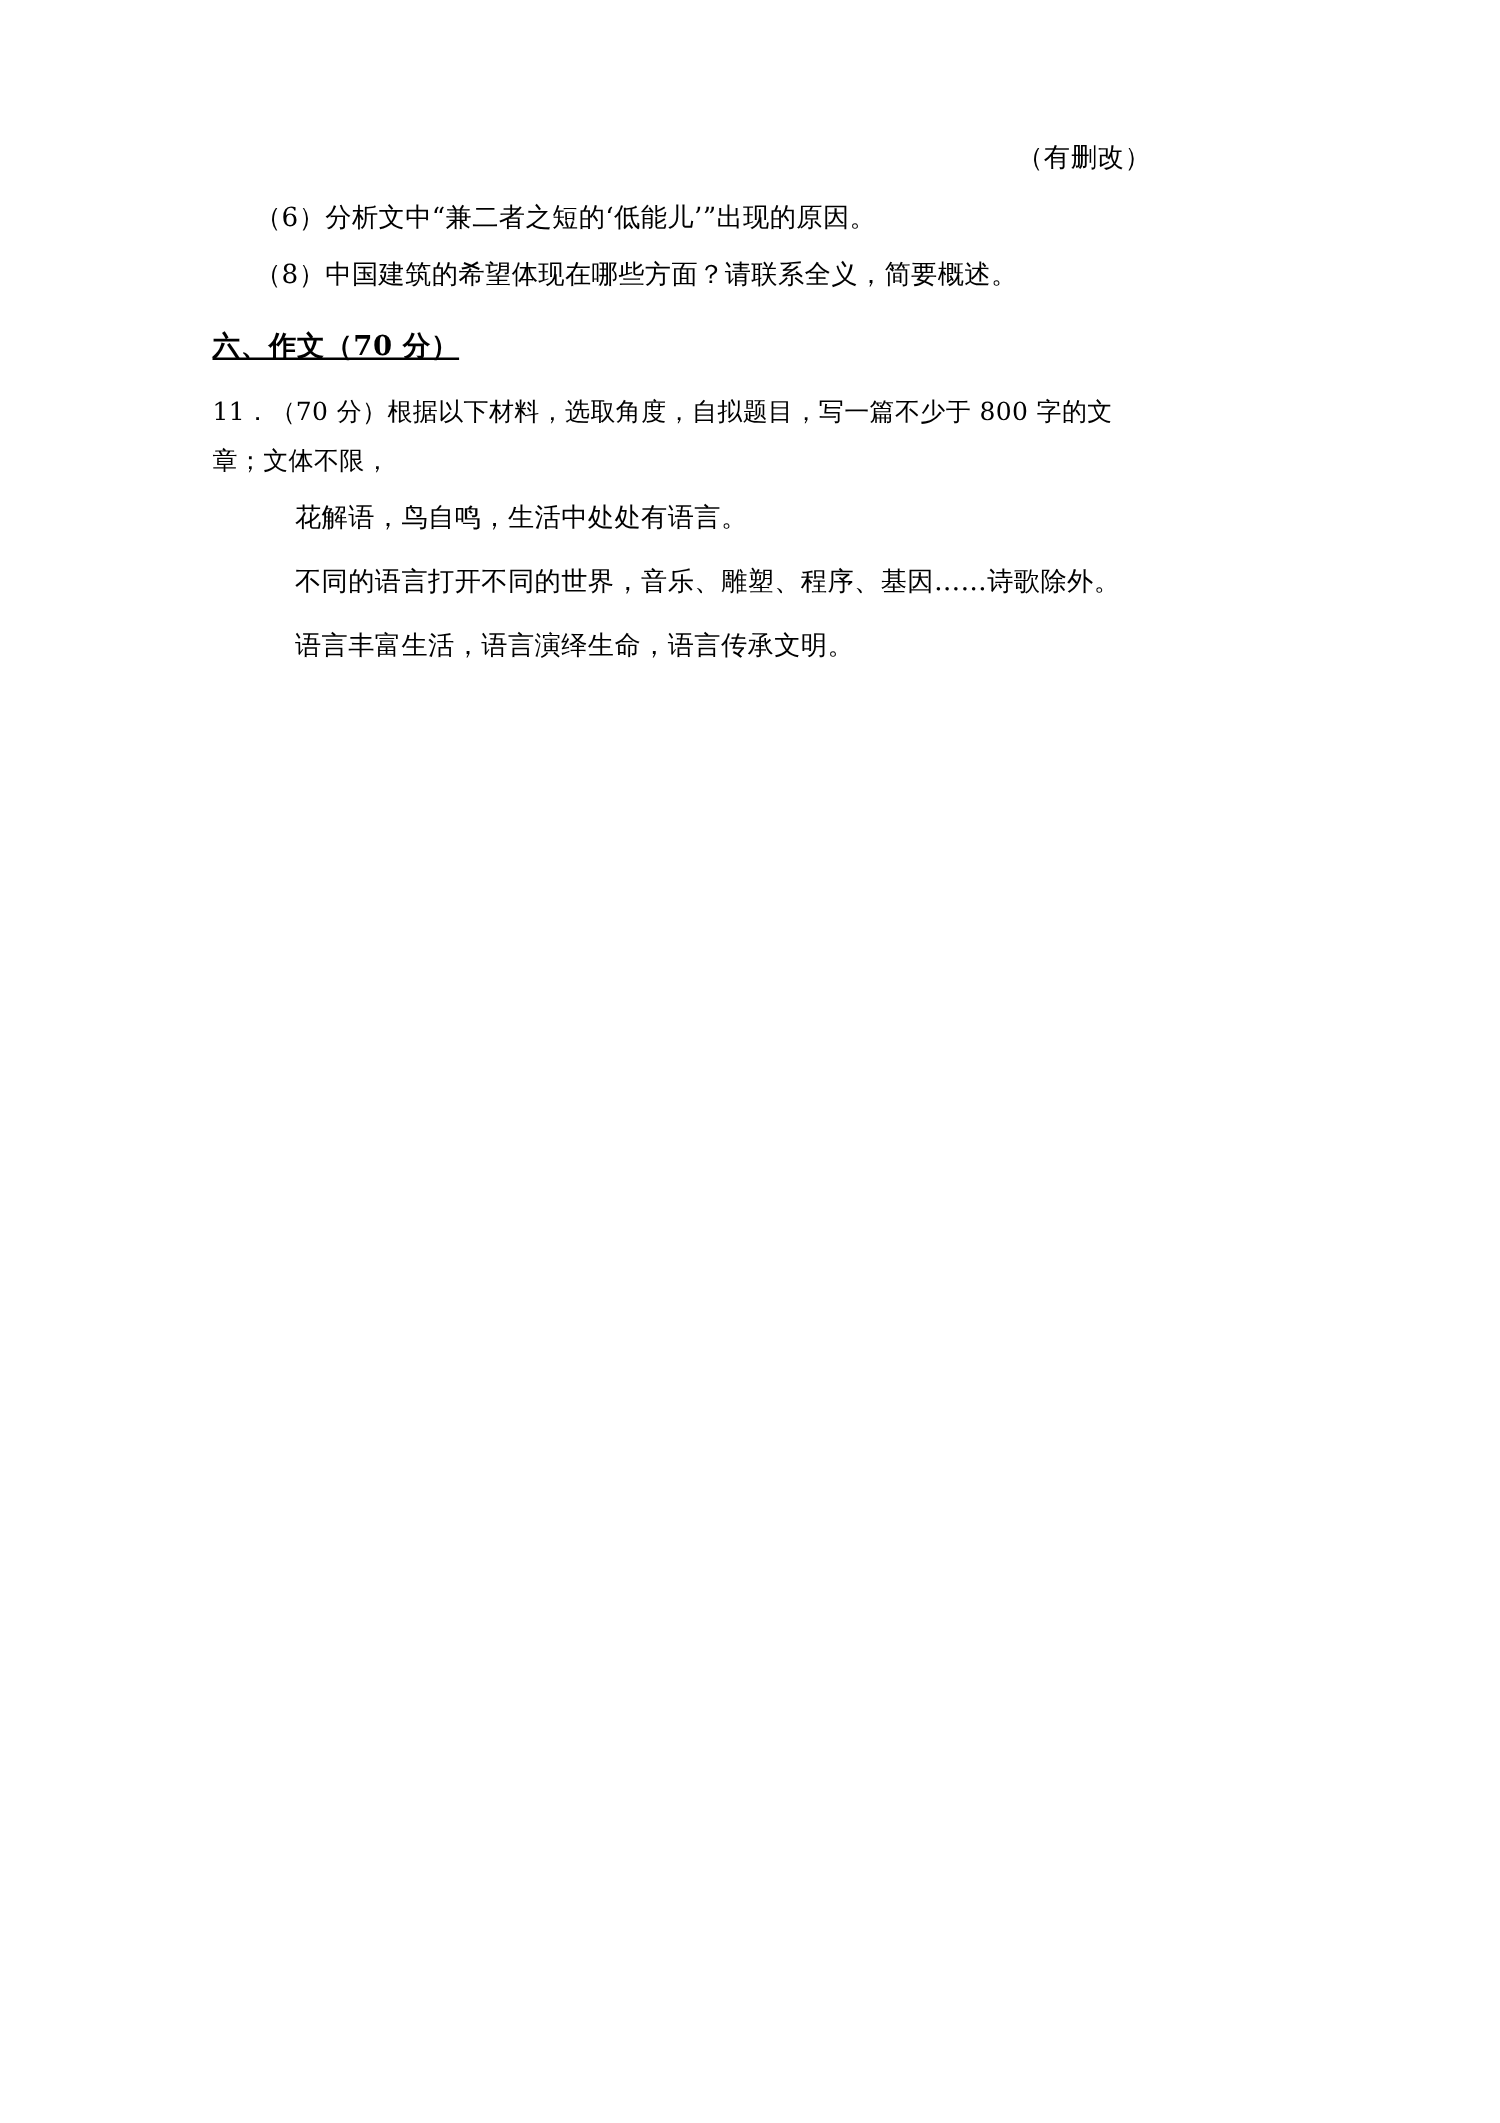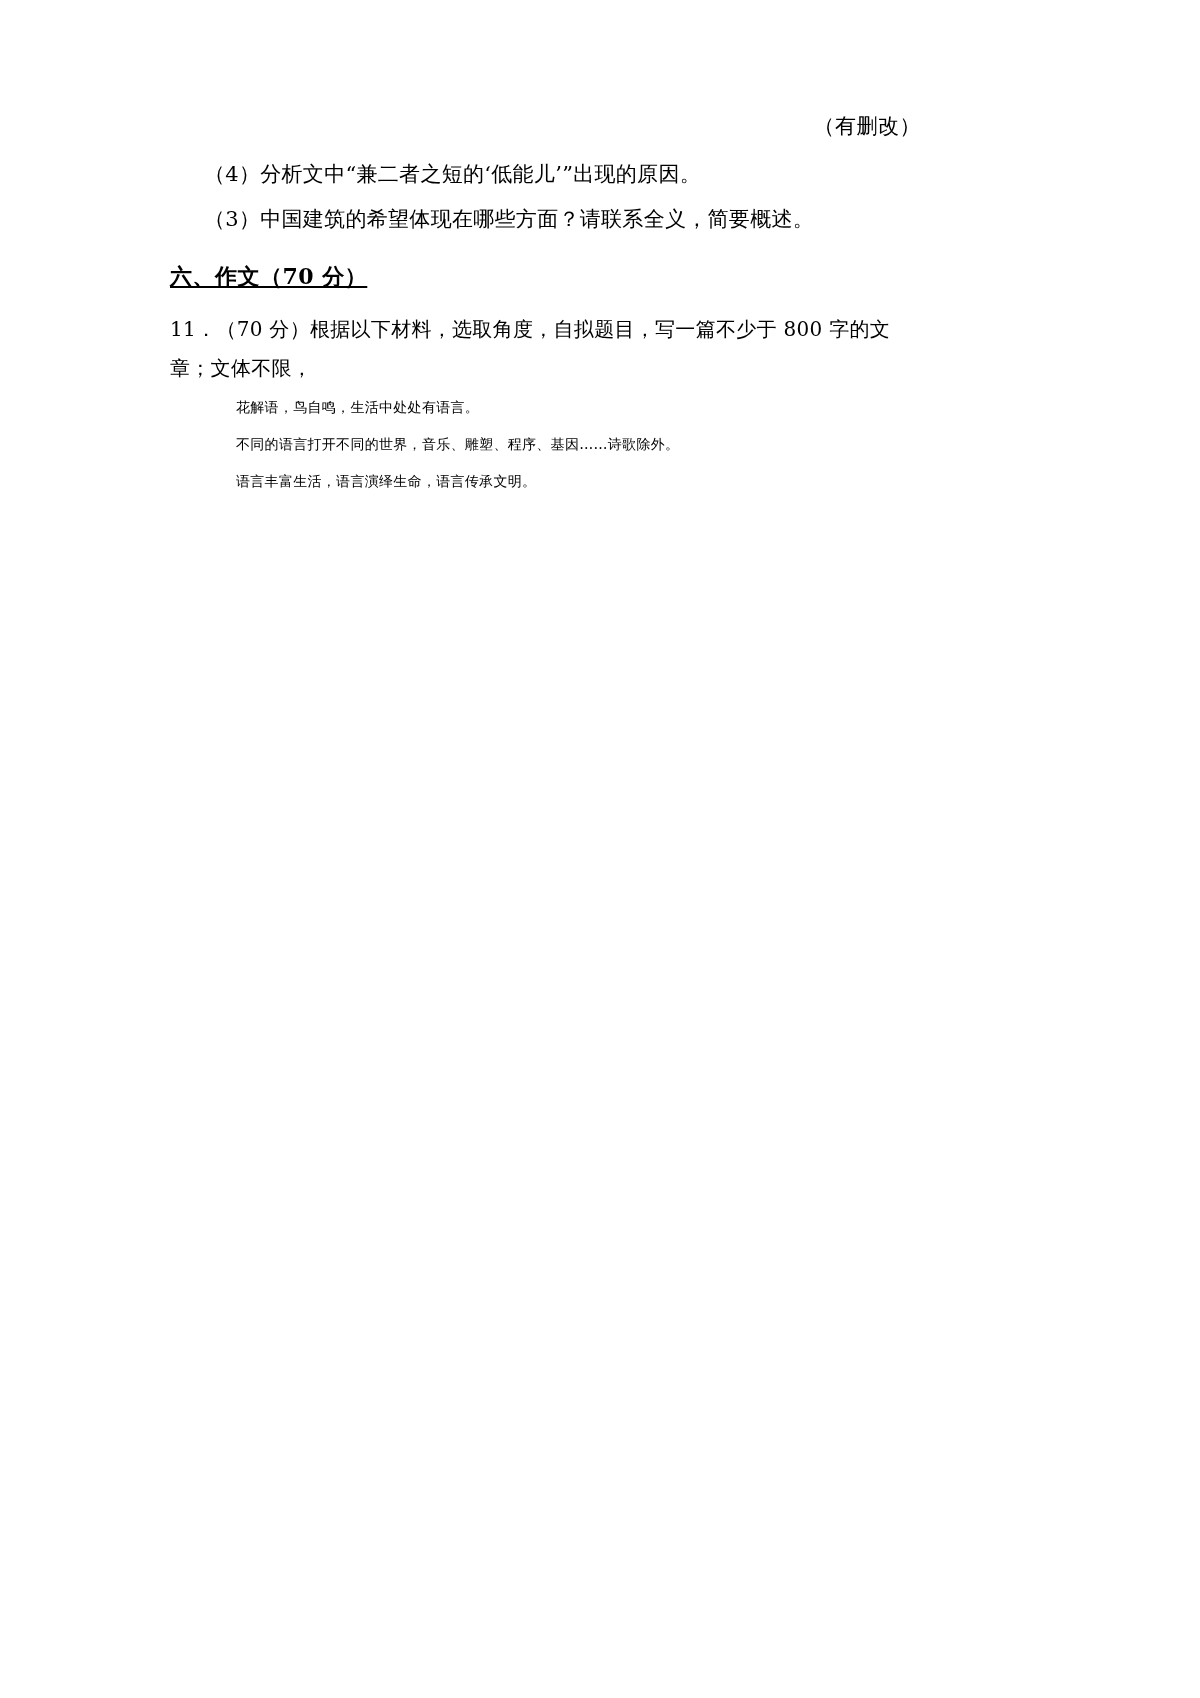--- a/index.html
+++ b/index.html
@@ -48,39 +48,39 @@
     font-size: 20px;
     line-height: 1.95;
     margin: 0 0 6px 0;
     letter-spacing: 0.3px;
   }
   .question-block .cont {
     display: block;
     padding-left: 26px;
   }
   .material {
-    font-size: 14px;
+    font-size: 21px;
     line-height: 1.95;
     margin: 0;
     padding-left: 66px;
     letter-spacing: 0.3px;
   }
   .material-line {
     margin: 0 0 10px 0;
   }
 </style>
 </head>
 <body>
 
 <div class="page">
 
   <p class="attribution">（有删改）</p>
 
-  <p class="sub-question">（4）分析文中“兼二者之短的‘低能儿’”出现的原因。</p>
-  <p class="sub-question">（3）中国建筑的希望体现在哪些方面？请联系全义，简要概述。</p>
+  <p class="sub-question">（6）分析文中“兼二者之短的‘低能儿’”出现的原因。</p>
+  <p class="sub-question">（8）中国建筑的希望体现在哪些方面？请联系全义，简要概述。</p>
 
   <h2 class="section-heading">六、作文（70 分）</h2>
 
   <p class="question-block">
     <span>11．</span><span>（70 分）根据以下材料，选取角度，自拟题目，写一篇不少于 800 字的文章；文体不限，</span>
   </p>
 
   <div class="material">
     <p class="material-line">花解语，鸟自鸣，生活中处处有语言。</p>
     <p class="material-line">不同的语言打开不同的世界，音乐、雕塑、程序、基因……诗歌除外。</p>

